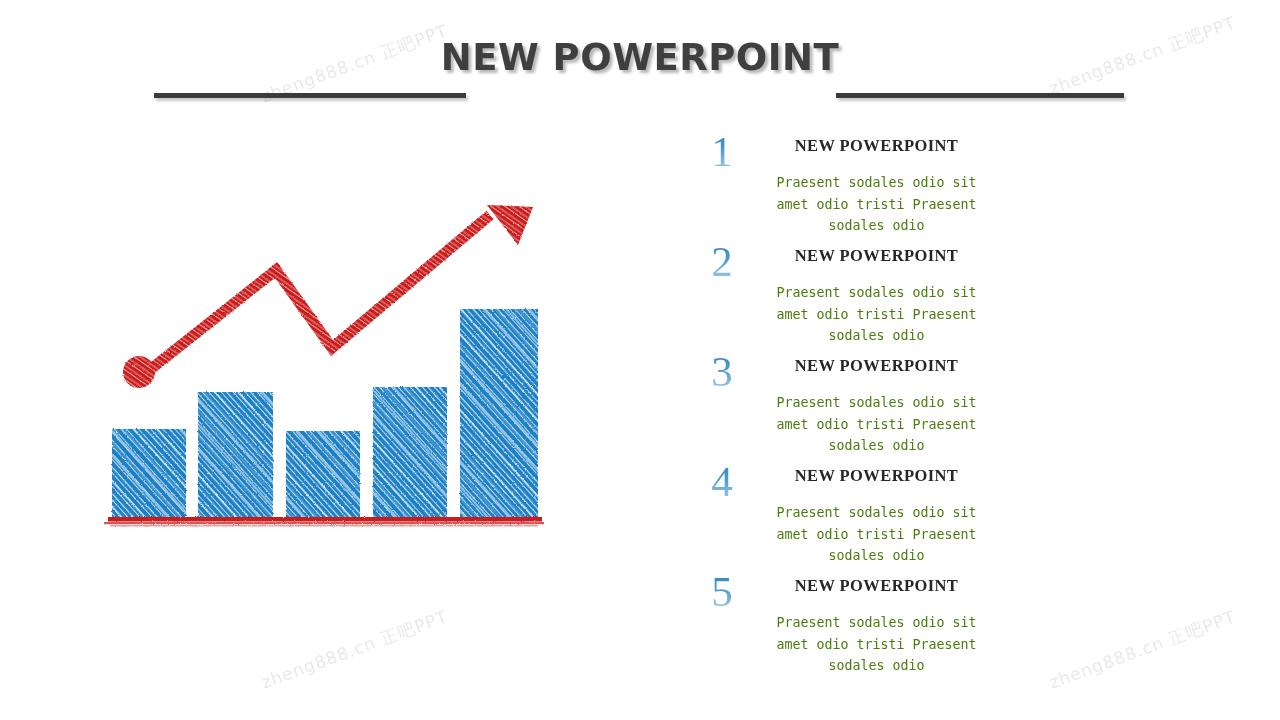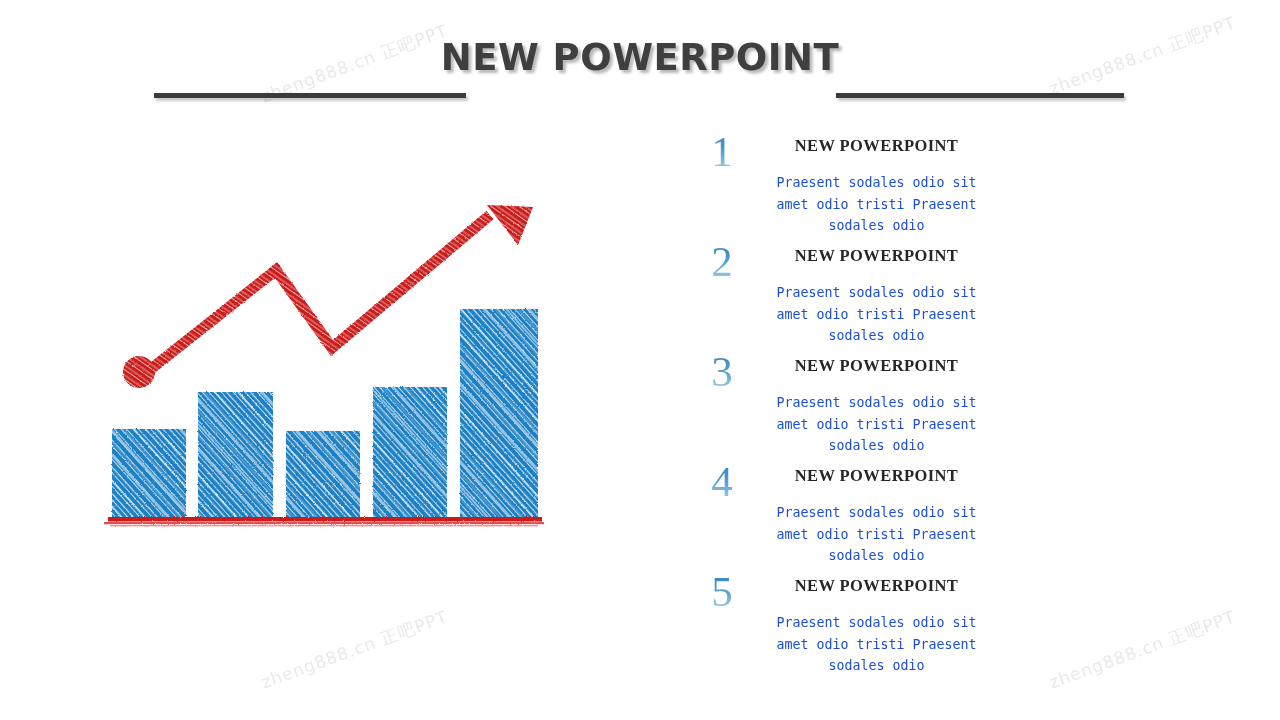--- a/index.html
+++ b/index.html
@@ -111,21 +111,21 @@
     font-weight: bold;
     font-size: 16.5px;
     letter-spacing: 0.4px;
     color: #262626;
     margin: 0 0 7px 0;
   }
   .item-desc {
     font-family: "DejaVu Sans Mono", monospace;
     font-size: 13.3px;
     line-height: 21.5px;
-    color: #1d4ed8;
+    color: #4d7c0f;
     margin: 16px;
   }
 </style>
 </head>
 <body>
 
 <div class="wm wm-1">zheng888.cn 正吧PPT</div>
 <div class="wm wm-2">zheng888.cn 正吧PPT</div>
 <div class="wm wm-3">zheng888.cn 正吧PPT</div>
 <div class="wm wm-4">zheng888.cn 正吧PPT</div>

